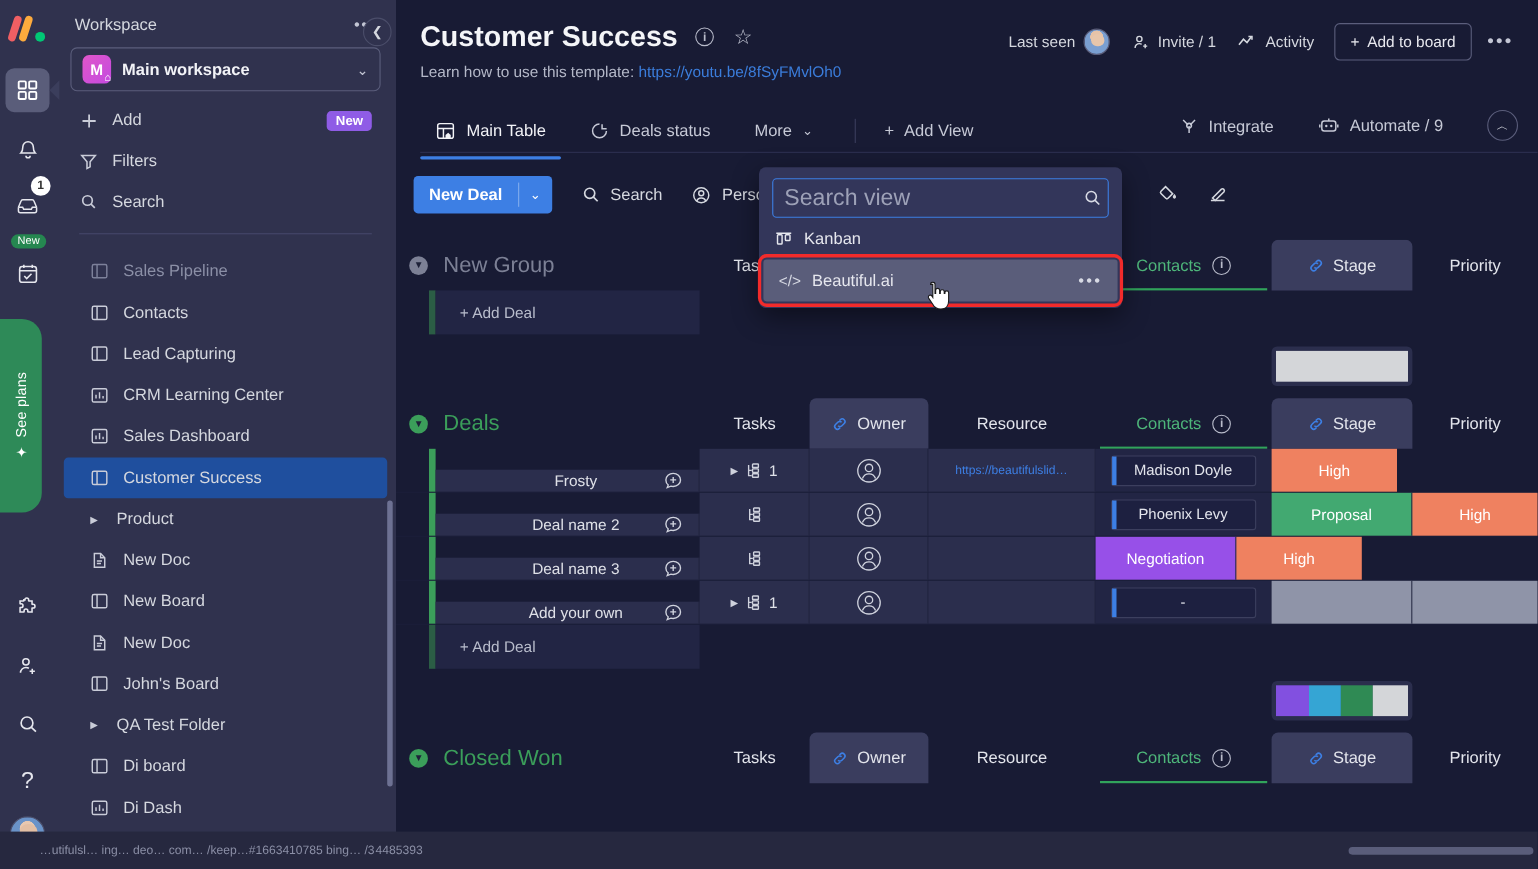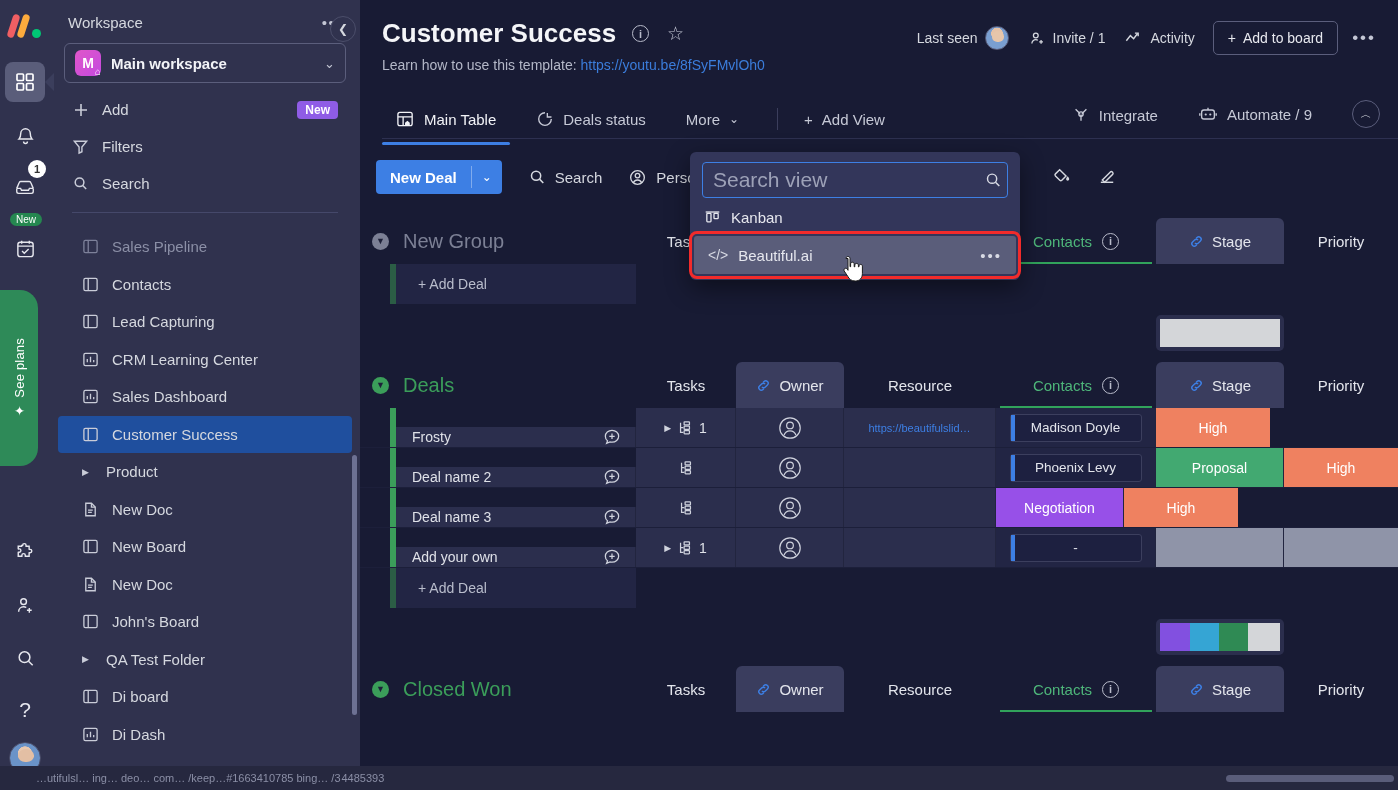--- a/index.html
+++ b/index.html
@@ -230,41 +230,41 @@
   }
   .col-h.raised{ background:#3a3d5e; border-radius:6px 6px 0 0; }
   .col-h.greenline:after{ content:""; position:absolute; left:4px; right:4px; bottom:0; height:2.5px; background:#31a35b; }
   .col-h .green{ color:#4eb67a; }
 
   .rows{ position:relative; }
   .trow{ display:flex; align-items:stretch; height:40px; border-bottom:1px solid #1c1f3a; }
   .trow .stripe{ width:6px; flex:0 0 6px; background:#3b9e5a; margin-left:30px; }
   .cell{ display:flex; align-items:center; justify-content:center; font-size:14px; color:#dfe1e8;
     background:#2b2e4d; border-right:1px solid #22253f; position:relative; }
-  .cell.name{ justify-content:flex-start; padding-left:16px;margin-top:19px; }
+  .cell.name{ justify-content:center; padding-left:16px;margin-top:19px; }
   .cell.dark{ background:#222544; }
   .addbubble{ position:absolute; right:14px; color:#cfd2dd; font-size:15px; cursor:pointer; }
   .cell.link a{ color:#3d7fe4; font-size:11px; text-decoration:none; white-space:nowrap; overflow:hidden; text-overflow:ellipsis; max-width:150px; }
   .contact-chip{
     width:132px; height:28px; background:#1d2040; border:1px solid #3c3f5e; border-radius:3px;
     display:flex; align-items:center; justify-content:center; font-size:13.5px; color:#e3e5ec; position:relative;
   }
   .contact-chip:before{ content:""; position:absolute; left:0; top:0; bottom:0; width:4px; background:#3d7fe4; }
   .status{ display:flex; align-items:center; justify-content:center; font-size:14px; color:#fff; height:100%; }
   .addrow{ display:flex; align-items:stretch; height:40px; }
   .addrow .stripe{ width:6px; flex:0 0 6px; background:#2b5d45; margin-left:30px; }
   .addrow .txt{ flex:1; background:#222544; display:flex; align-items:center; padding-left:22px; font-size:14px; color:#b9bdcc; cursor:pointer; }
 
   .summary{ height:58px; display:flex; align-items:center; }
   .sumbox{ height:36px; border-radius:5px; background:#2b2e4d; display:flex; align-items:center; padding:4px; }
   .sumbox i{ display:block; height:28px; }
 
   
   .statusbar{
-    position:absolute; left:0; bottom:0; width:1398px; height:24px;
+    position:absolute; left:0; bottom:0; width:1398px; height:34px;
     background:#26283f; color:#8b8fa6; font-size:11px;
     display:flex; align-items:center; padding-left:36px; z-index:80;
     white-space:nowrap; overflow:hidden;
   }
   .statusbar .sb-spacer{ flex:1; }
   .statusbar .hbar{ width:168px; height:7px; background:#5a5d7a; border-radius:4px; margin-right:4px; }
   svg{ display:block; }
 </style>
 </head>
 <body>

